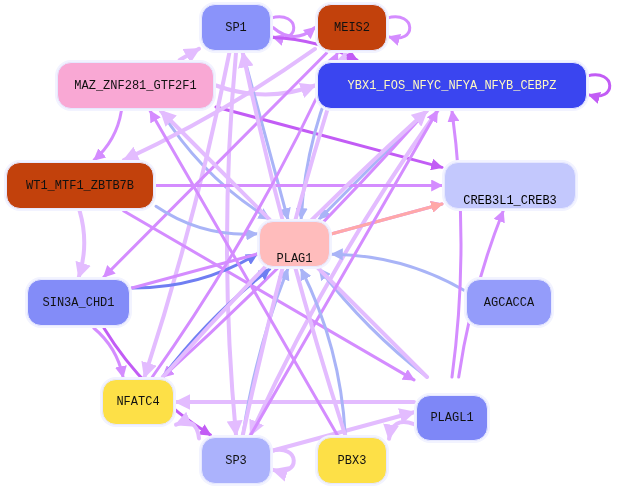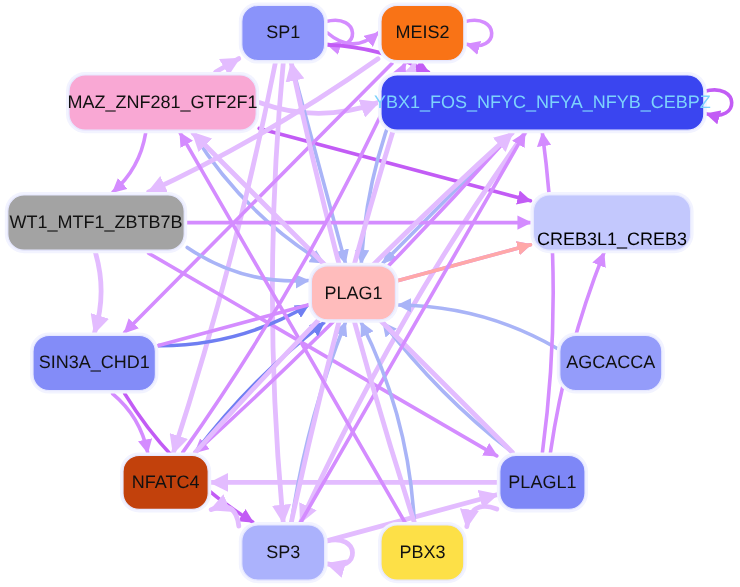--- a/index.html
+++ b/index.html
@@ -3,21 +3,21 @@
 <meta charset="utf-8">
 <style>
   html, body { margin: 0; padding: 0; background: #ffffff; }
   #stage { position: relative; width: 617px; height: 489px; overflow: hidden; background: #ffffff; }
   #edges { position: absolute; left: 0; top: 0; }
   .node {
     position: absolute; box-sizing: border-box;
     border-radius: 14px; border: 1px solid #e6e8ff;
     box-shadow: 0 0 0 2px #f2f3ff;
     display: flex; align-items: center; justify-content: center;
-    font-family: Liberation Sans, sans-serif; font-size: 15px; color: #111;
+    font-family: Liberation Mono, monospace; font-size: 12px; color: #111;
     white-space: nowrap; cursor: pointer;
   }
   .node span { pointer-events: none; }
 </style>
 </head>
 <body>
 
 <div id="stage">
   <svg id="edges" width="617" height="489">
     <defs id="markers">
@@ -87,48 +87,48 @@
         <path d="M345.1685912240185,435 Q284.3406190519483,246.58773254035566 242.83140877598152,53" fill="none" stroke="#e3bcff" stroke-width="4" stroke-linecap="round" marker-end="url(#arr-edge_light)"></path>
         <path d="M337.278,435 Q243.75,273 150.222,111" fill="none" stroke="#d48cff" stroke-width="3" stroke-linecap="round" marker-end="url(#arr-edge_mid)"></path>
         <path d="M152.28571428571428,377 Q260.4855194153831,223.93050089042302 337.42857142857144,53" fill="none" stroke="#d48cff" stroke-width="3" stroke-linecap="round" marker-end="url(#arr-edge_mid)"></path>
         <path d="M162.80252764612953,377 Q287.6529251764573,236.95702509389082 426.70142180094786,111" fill="none" stroke="#e3bcff" stroke-width="4" stroke-linecap="round" marker-end="url(#arr-edge_light)"></path>
       </g>
   </svg>
   <div id="node-layer">
       <div class="node" style="left: 201px; top: 4px; width: 70px; height: 47px; background: rgb(138, 147, 250); color: rgb(17, 17, 17);">
         <span>SP1</span>
       </div>
-      <div class="node" style="left: 317px; top: 4px; width: 70px; height: 47px; background: #f97316; color: rgb(17, 17, 17);">
+      <div class="node" style="left: 317px; top: 4px; width: 70px; height: 47px; background: #c2410c; color: rgb(17, 17, 17);">
         <span>MEIS2</span>
       </div>
       <div class="node" style="left: 57px; top: 62px; width: 157px; height: 47px; background: #f9a8d4; color: rgb(17, 17, 17);">
         <span>MAZ_ZNF281_GTF2F1</span>
       </div>
-      <div class="node" style="left: 317px; top: 62px; width: 270px; height: 47px; background: rgb(58, 69, 240); color: #7dd3fc; align-items: center;">
+      <div class="node" style="left: 317px; top: 62px; width: 270px; height: 47px; background: rgb(58, 69, 240); color: #fef9c3; align-items: center;">
         <span>YBX1_FOS_NFYC_NFYA_NFYB_CEBPZ</span>
       </div>
-      <div class="node" style="left: 6px; top: 162px; width: 148px; height: 47px; background: #a3a3a3; color: rgb(17, 17, 17);">
+      <div class="node" style="left: 6px; top: 162px; width: 148px; height: 47px; background: #c2410c; color: rgb(17, 17, 17);">
         <span>WT1_MTF1_ZBTB7B</span>
       </div>
       <div class="node" style="left: 444px; top: 162px; width: 132px; height: 47px; background: rgb(195, 200, 253); color: #000000; align-items: flex-end;">
         <span>CREB3L1_CREB3</span>
       </div>
-      <div class="node" style="left: 259px; top: 221px; width: 71px; height: 46px; background: rgb(255, 188, 188); color: rgb(17, 17, 17);">
+      <div class="node" style="left: 259px; top: 221px; width: 71px; height: 46px; background: rgb(255, 188, 188); color: rgb(17, 17, 17); align-items: flex-end;">
         <span>PLAG1</span>
       </div>
       <div class="node" style="left: 27px; top: 279px; width: 103px; height: 47px; background: rgb(131, 140, 248); color: rgb(17, 17, 17);">
         <span>SIN3A_CHD1</span>
       </div>
       <div class="node" style="left: 466px; top: 279px; width: 86px; height: 47px; background: rgb(148, 156, 250); color: rgb(17, 17, 17); justify-content: center;">
         <span>AGCACCA</span>
       </div>
-      <div class="node" style="left: 102px; top: 379px; width: 72px; height: 46px; background: #c2410c; color: rgb(17, 17, 17);">
+      <div class="node" style="left: 102px; top: 379px; width: 72px; height: 46px; background: #fde047; color: rgb(17, 17, 17);">
         <span>NFATC4</span>
       </div>
-      <div class="node" style="left: 416px; top: 379px; width: 72px; height: 46px; background: rgb(126, 135, 247); color: rgb(17, 17, 17);">
+      <div class="node" style="left: 416px; top: 395px; width: 72px; height: 46px; background: rgb(126, 135, 247); color: rgb(17, 17, 17);">
         <span>PLAGL1</span>
       </div>
       <div class="node" style="left: 201px; top: 437px; width: 70px; height: 47px; background: rgb(171, 178, 252); color: rgb(17, 17, 17); text-align: center;">
         <span>SP3</span>
       </div>
       <div class="node" style="left: 317px; top: 437px; width: 70px; height: 47px; background: #fde047; color: rgb(17, 17, 17);">
         <span>PBX3</span>
       </div>
     </div>
 </div>

